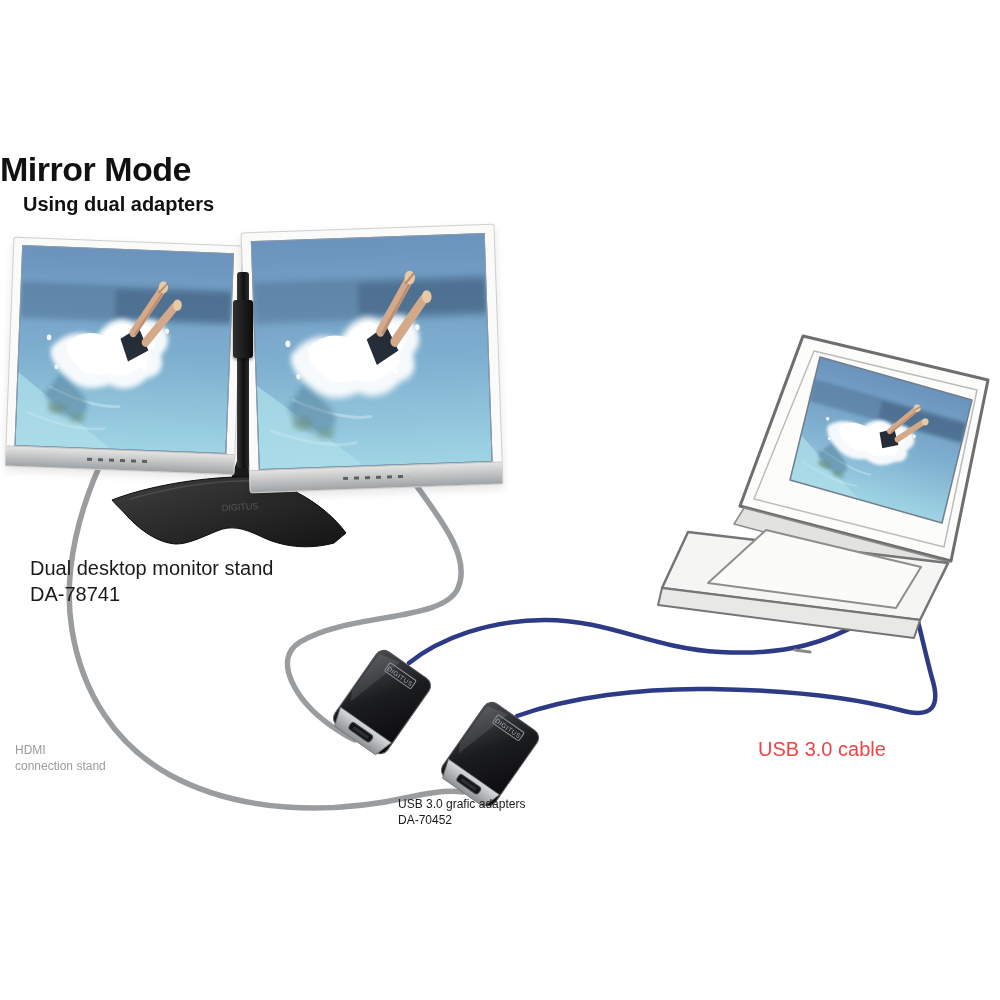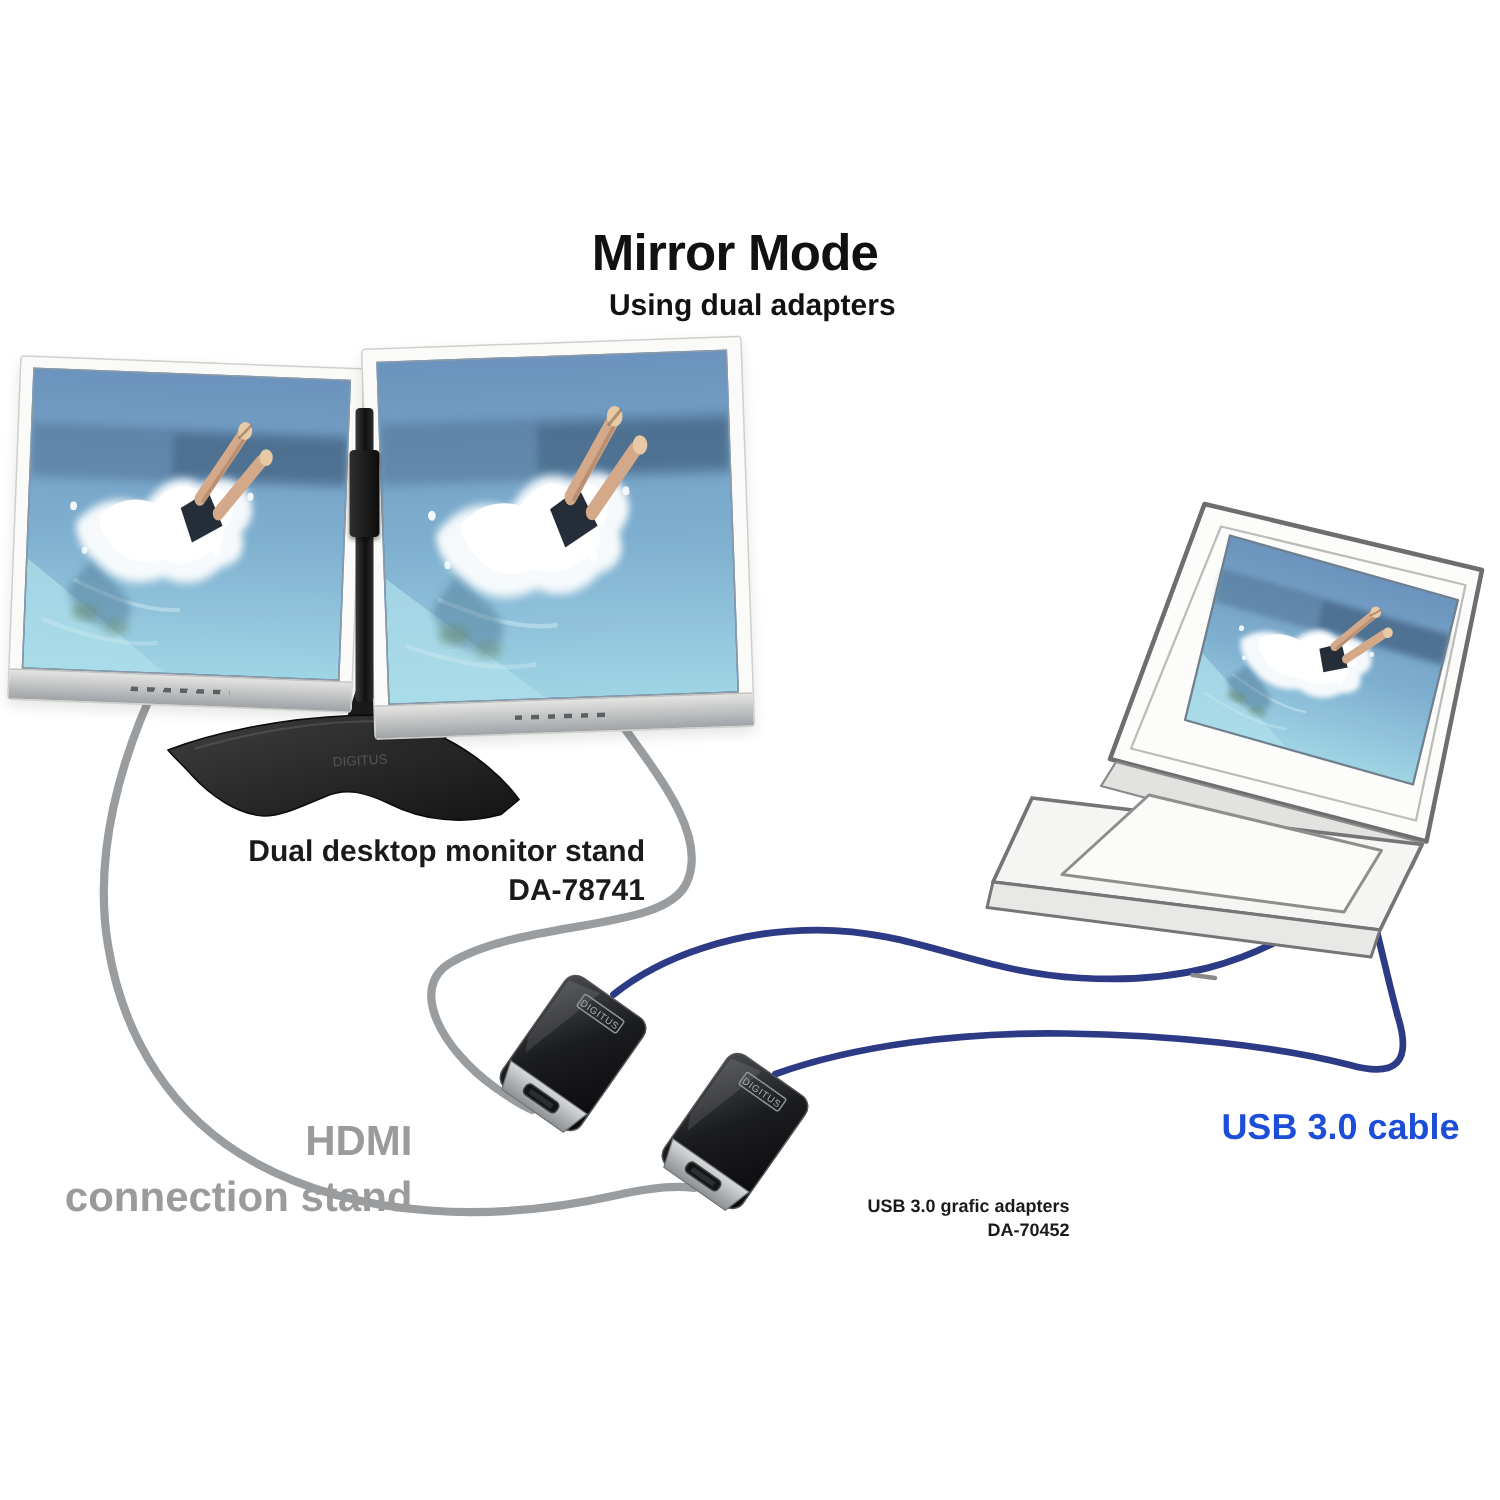--- a/index.html
+++ b/index.html
@@ -1,27 +1,27 @@
 <!DOCTYPE html>
 <html><head>
 <meta charset="utf-8">
 <style>
   html,body{margin:0;padding:0;background:#ffffff;}
   body{font-family:"Liberation Sans","DejaVu Sans",sans-serif;}
   .canvas{position:relative;width:1000px;height:1000px;background:#ffffff;overflow:hidden;}
   .layer-svg{position:absolute;left:0;top:0;z-index:1;}
   
-  .title-block{position:absolute;top:152px;left:0;width:980px;text-align:center;z-index:4;color:#111;}
+  .title-block{position:absolute;top:152px;left:0;width:980px;z-index:4;color:#111;}
   .title-main{font-size:34px;font-weight:bold;letter-spacing:-0.5px;line-height:1.0;margin:0;}
   .title-sub{font-size:20px;font-weight:bold;margin-top:7px;margin-left:23px;}
-  .lbl{position:absolute;z-index:4;text-align:right;font-weight:bold;line-height:1.32;}
+  .lbl{position:absolute;z-index:4;text-align:left;font-weight:normal;line-height:1.32;}
   .lbl-stand{left:30px;top:555px;width:400px;font-size:20px;color:#1a1a1a;}
-  .lbl-hdmi{left:15px;top:743px;width:260px;font-size:28px;color:#9b9b9b;}
+  .lbl-hdmi{left:15px;top:743px;width:260px;font-size:12px;color:#9b9b9b;}
   .lbl-adapters{left:398px;top:797px;width:315px;font-size:12px;color:#1a1a1a;}
-  .lbl-usb{left:758px;top:736px;width:215px;font-size:24px;color:#1d4ed8;}
+  .lbl-usb{left:758px;top:736px;width:215px;font-size:20px;color:#ef4444;}
   
   .monitor{position:absolute;z-index:2;background:#fafaf8;border:1px solid #cfcfcb;border-radius:3px;
            box-shadow:0 4px 9px rgba(0,0,0,0.10);display:flex;flex-direction:column;box-sizing:border-box;}
   .monitor-left{left:9px;top:241px;width:230px;height:230px;transform:rotate(2.2deg);padding:7px 8px 0 8px;}
   .monitor-right{left:245px;top:228px;width:254px;height:261px;transform:rotate(-2deg);padding:8px 9px 0 9px;}
   .screen{flex:1;overflow:hidden;background:#6c94bd;border:1px solid #8d9aa6;}
   .screen svg{display:block;width:100%;height:100%;}
   .strip{height:19px;margin:0 -8px;background:linear-gradient(#e3e3e1,#9fa3a6);border-top:1px solid #c2c2bf;
          display:flex;align-items:center;justify-content:center;}
   .monitor-right .strip{height:21px;margin:0 -9px;}

